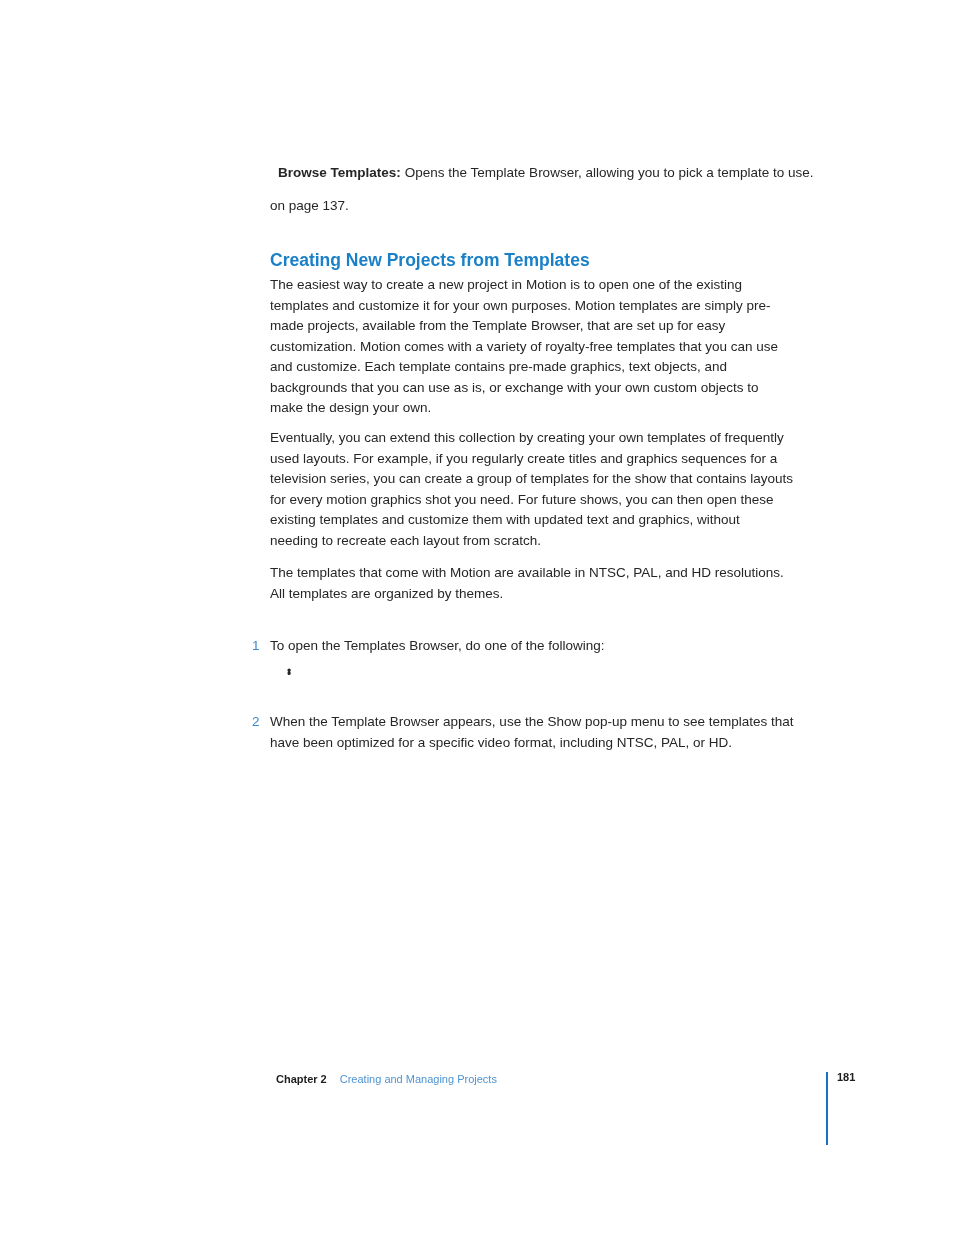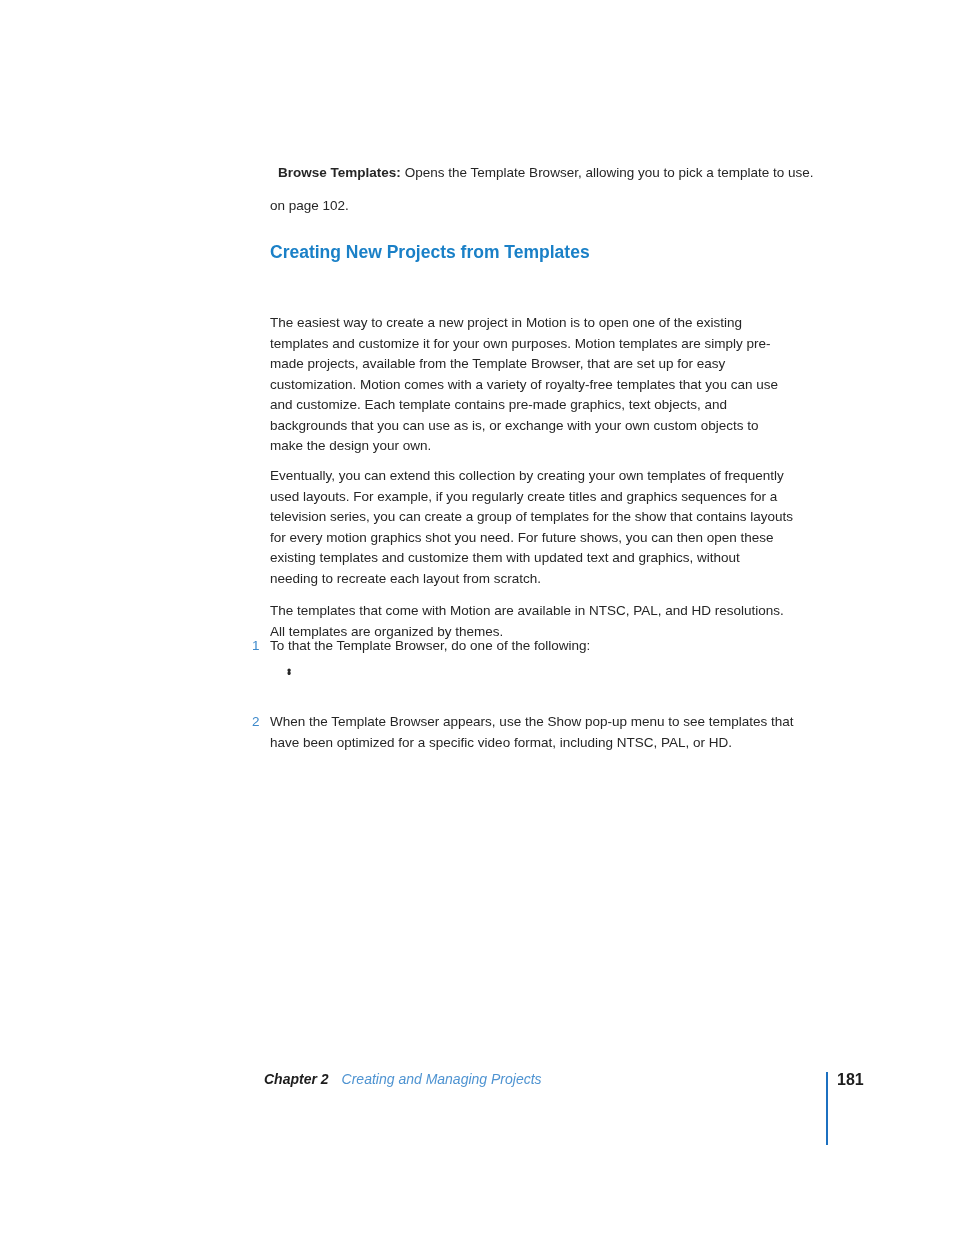--- a/index.html
+++ b/index.html
@@ -7,26 +7,26 @@
     position: relative;
     width: 954px;
     height: 1235px;
     background: #ffffff;
     font-family: "Liberation Sans", "DejaVu Sans", sans-serif;
     color: #262626;
     overflow: hidden;
   }
   .block { position: absolute; left: 270px; width: 600px; font-size: 13.5px; line-height: 20.5px; }
   .bold { font-weight: bold; }
-  .pre { white-space: pre-line; margin-top: 38px; }
+  .pre { white-space: pre-line; }
   .label-gap { margin-right: 4px; padding-left: 8px; }
 
   .pos-browse   { top: 163px; }
   .pos-moreinfo { top: 196px; }
-  .pos-heading  { top: 241px; }
+  .pos-heading  { top: 249px; }
   .pos-para1    { top: 275px; }
   .pos-para2    { top: 428px; }
   .pos-para3    { top: 563px; }
   .pos-taskhead { top: 615px; }
   .pos-step1    { top: 636px; }
   .pos-bullets  { top: 661px; }
   .pos-step2    { top: 712px; }
 
   .section-heading {
     font-size: 17.5px;
@@ -45,51 +45,51 @@
   }
   .bullet-row { position: relative; padding-left: 28px; margin-bottom: 3px; }
   .bullet-dot {
     position: absolute;
     left: 17px;
     top: 0;
     color: #262626;
     font-size: 12px;
   }
 
-  .footer { position: absolute; left: 264px; top: 1072px; font-size: 14px; line-height: 15px; font-style: italic; }
+  .footer { position: absolute; left: 276px; top: 1072px; font-size: 11px; line-height: 15px; }
   .chapter-label { font-weight: bold; color: #1d1d1d; margin-right: 13px; }
   .chapter-link { color: #4e93d1; }
   .page-rule {
     position: absolute;
     left: 826px;
     top: 1072px;
     width: 2px;
     height: 73px;
     background: #1c70c0;
   }
   .page-number {
     position: absolute;
     left: 837px;
     top: 1071px;
-    font-size: 16px;
+    font-size: 11px;
     font-weight: bold;
     color: #1d1d1d;
   }
 </style>
 </head>
 <body>
 
 <div class="page">
 
   <div class="block pos-browse">
     <span class="bold label-gap">Browse Templates:</span><span>Opens the Template Browser, allowing you to pick a template to use.</span>
   </div>
 
   <div class="block pos-moreinfo">
-    <div>on page 102.</div>
+    <div>on page 137.</div>
   </div>
 
   <h2 class="block pos-heading section-heading" style="margin:0;">Creating New Projects from Templates</h2>
 
   <div class="block pos-para1 pre">The easiest way to create a new project in Motion is to open one of the existing
 templates and customize it for your own purposes. Motion templates are simply pre-
 made projects, available from the Template Browser, that are set up for easy
 customization. Motion comes with a variety of royalty-free templates that you can use
 and customize. Each template contains pre-made graphics, text objects, and
 backgrounds that you can use as is, or exchange with your own custom objects to
@@ -101,21 +101,21 @@
   <div class="block pos-para2 pre">Eventually, you can extend this collection by creating your own templates of frequently
 used layouts. For example, if you regularly create titles and graphics sequences for a
 television series, you can create a group of templates for the show that contains layouts
 for every motion graphics shot you need. For future shows, you can then open these
 existing templates and customize them with updated text and graphics, without
 needing to recreate each layout from scratch.</div>
 
 
   <div class="block pos-step1 step">
     <span class="step-num">1</span>
-    <span>To that the Template Browser, do one of the following:</span>
+    <span>To open the Templates Browser, do one of the following:</span>
   </div>
 
   <div class="block pos-bullets">
     <div class="bullet-row">
       <span class="bullet-dot">•</span>
     </div>
     <div class="bullet-row">
       <span class="bullet-dot">•</span>
     </div>
   </div>

